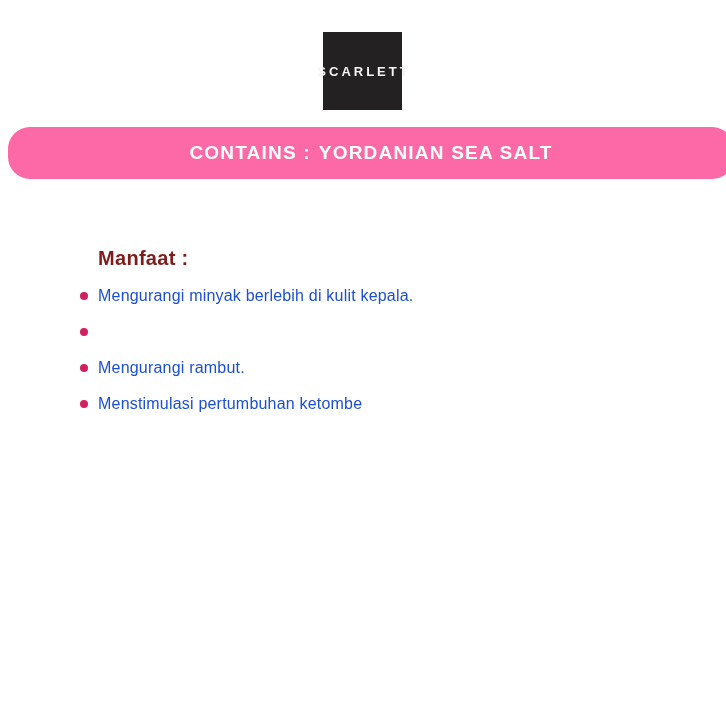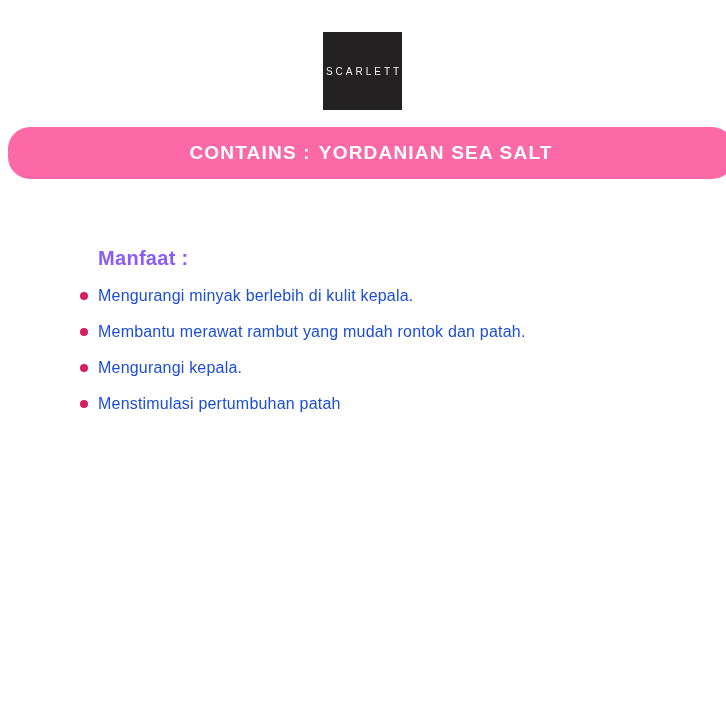--- a/index.html
+++ b/index.html
@@ -22,22 +22,22 @@
     left: 323px;
     width: 79px;
     height: 78px;
     background: #242122;
     display: flex;
     align-items: center;
     justify-content: center;
   }
   .logo-text {
     color: #f4f4f4;
-    font-size: 10px;
-    font-weight: 400;
+    font-size: 13px;
+    font-weight: 700;
     letter-spacing: 3px;
     text-indent: 3px; 
     white-space: nowrap;
   }
 
   
   .banner {
     position: absolute;
     top: 127px;
     left: 8px;
@@ -66,21 +66,21 @@
     position: absolute;
     top: 246px;
     left: 80px;
     width: 580px;
   }
   .content h2 {
     margin: 0 0 0 18px;
     font-size: 20px;
     line-height: 24px;
     font-weight: 700;
-    color: #8b5cf6;
+    color: #7f1d1d;
     letter-spacing: 0.3px;
   }
   .benefit-list {
     list-style: none;
     margin: 16px 0 0 0;
     padding: 0;
   }
   .benefit-item {
     display: flex;
     align-items: center;
@@ -116,24 +116,23 @@
 
 <div class="content">
   <h2>Manfaat :</h2>
   <ul class="benefit-list">
     <li class="benefit-item">
       <span class="bullet"></span>
       <span class="benefit-text">Mengurangi minyak berlebih di kulit kepala.</span>
     </li>
     <li class="benefit-item">
       <span class="bullet"></span>
-      <span class="benefit-text">Membantu merawat rambut yang mudah rontok dan patah.</span>
     </li>
     <li class="benefit-item">
       <span class="bullet"></span>
-      <span class="benefit-text">Mengurangi kepala.</span>
+      <span class="benefit-text">Mengurangi rambut.</span>
     </li>
     <li class="benefit-item">
       <span class="bullet"></span>
-      <span class="benefit-text">Menstimulasi pertumbuhan patah</span>
+      <span class="benefit-text">Menstimulasi pertumbuhan ketombe</span>
     </li>
   </ul>
 </div>
 
 </body></html>

